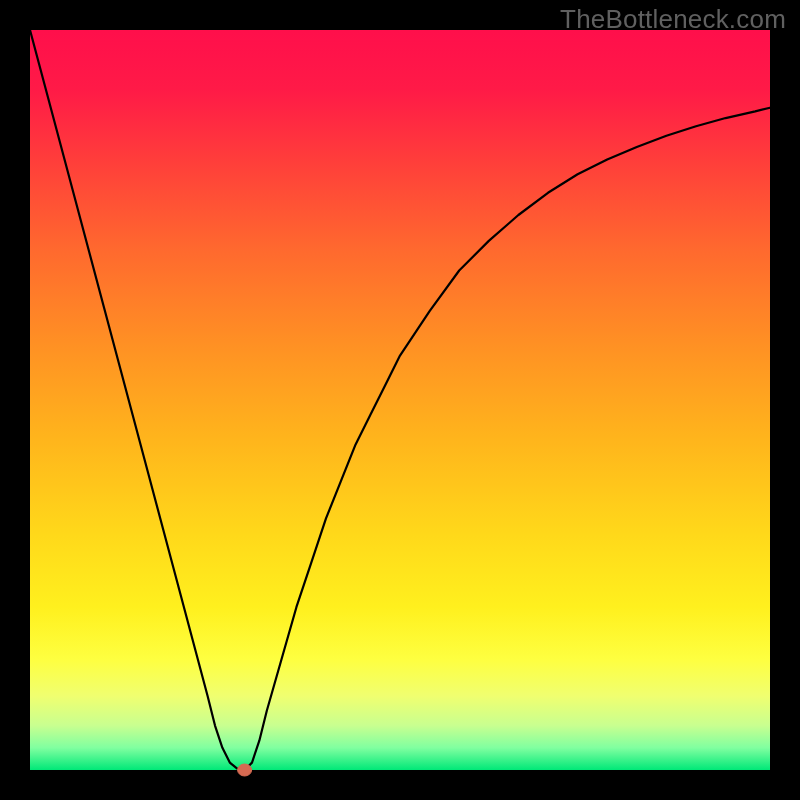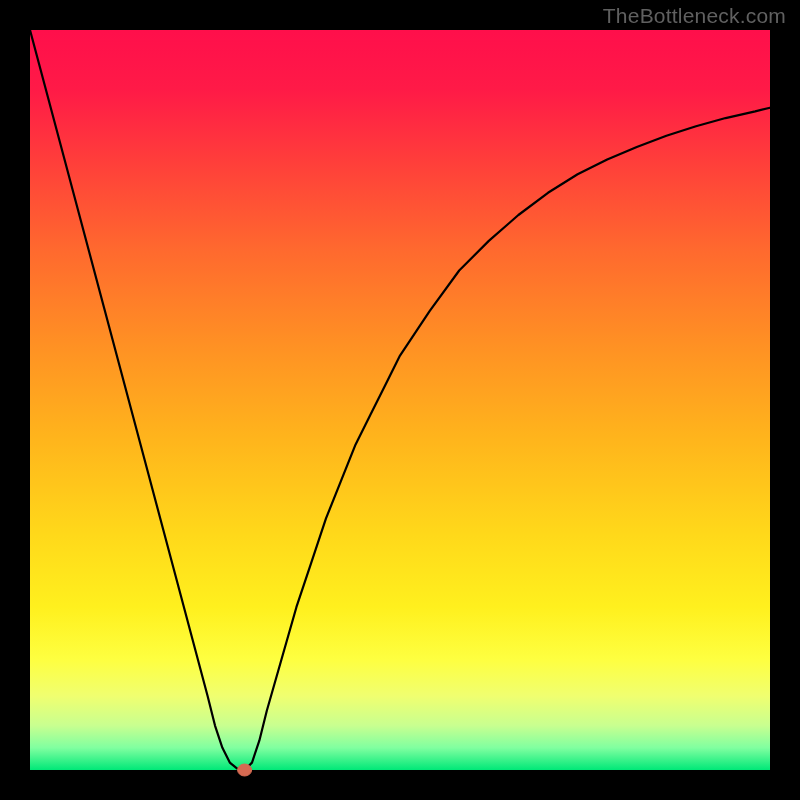--- a/index.html
+++ b/index.html
@@ -13,21 +13,21 @@
   .chart-wrapper {
     position: relative;
     width: 800px;
     height: 800px;
     background: #000;
   }
   .watermark {
     position: absolute;
     top: 4px;
     right: 14px;
-    font-size: 21px;
+    font-size: 26px;
     color: #606060;
     font-weight: 500;
     letter-spacing: 0.2px;
     z-index: 10;
   }
   svg {
     display: block;
   }
 </style>
 </head>

